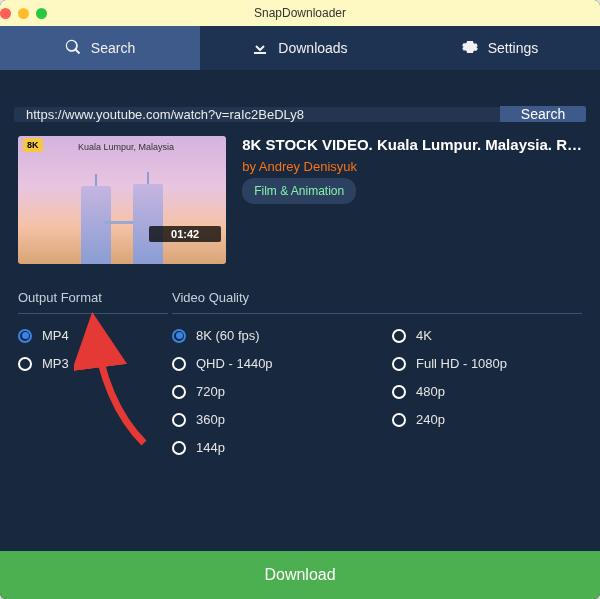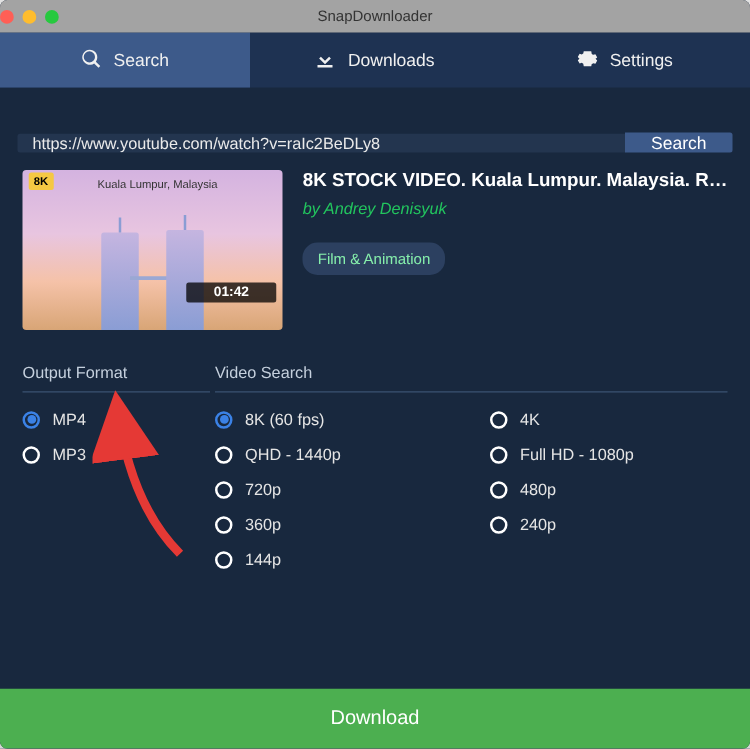--- a/index.html
+++ b/index.html
@@ -1,18 +1,18 @@
 <!DOCTYPE html>
 <html><head>
 <meta charset="utf-8">
 <style>
 * { box-sizing: border-box; margin: 0; padding: 0; }
 body { font-family: -apple-system, BlinkMacSystemFont, 'Segoe UI', sans-serif; background: #f0f0f0; display: flex; align-items: flex-start; justify-content: center; }
 .window { width: 600px; height: 599px; background: #18283e; border-radius: 6px; overflow: hidden; box-shadow: 0 4px 20px rgba(0,0,0,0.3); display: flex; flex-direction: column; }
-.titlebar { height: 26px; background: #a3a3a3; display: flex; align-items: center; padding: 0 0; position: relative; }
+.titlebar { height: 26px; background: #fef9c3; display: flex; align-items: center; padding: 0 0; position: relative; }
 .traffic-lights { display: flex; gap: 7px; }
 .light { width: 11px; height: 11px; border-radius: 50%; }
 .light.red { background: #ff5f56; }
 .light.yellow { background: #ffbd2e; }
 .light.green { background: #27c93f; }
 .titlebar-title { position: absolute; left: 0; right: 0; text-align: center; font-size: 12px; color: #333; pointer-events: none; }
 .tabs { display: flex; background: #1e3252; height: 44px; }
 .tab { flex: 1; display: flex; align-items: center; justify-content: center; gap: 10px; color: #f0f0f0; font-size: 14px; cursor: pointer; }
 .tab.active { background: #3d5a8a; }
 .tab svg { width: 16px; height: 16px; fill: #f0f0f0; }
@@ -25,21 +25,21 @@
 .thumb-caption { position: absolute; top: 6px; left: 60px; font-size: 9px; color: #333; }
 .towers { position: absolute; bottom: 0; left: 0; right: 0; height: 90px; display: flex; align-items: flex-end; justify-content: center; gap: 22px; }
 .tower { width: 30px; background: linear-gradient(to top, #8a9dd4, #c5b5e0); border-radius: 2px 2px 0 0; position: relative; }
 .tower::before { content: ''; position: absolute; top: -12px; left: 50%; transform: translateX(-50%); width: 2px; height: 12px; background: #8a9dd4; }
 .tower.left { height: 78px; }
 .tower.right { height: 80px; }
 .bridge { position: absolute; bottom: 40px; left: 50%; transform: translateX(-50%); width: 36px; height: 3px; background: #9aa8d4; }
 .duration { position: absolute; bottom: 22px; right: 5px; background: rgba(0,0,0,0.75); color: #fff; font-size: 11px; font-weight: bold; padding: 2px 22px; border-radius: 2px; }
 .video-meta { flex: 1; color: #fff; }
 .vtitle { font-size: 15px; font-weight: 600; margin-bottom: 6px; white-space: nowrap; overflow: hidden; text-overflow: ellipsis; text-align: right; }
-.vauthor { font-size: 13px; color: #22c55e; margin-bottom: 20px; font-style: italic; }
+.vauthor { font-size: 13px; color: #f97316; margin-bottom: 4px; }
 .vcat { display: inline-block; background: #2c4060; color: #86efac; font-size: 12px; padding: 6px 12px; border-radius: 12px; cursor: pointer; }
 .options { display: flex; gap: 4px; padding: 14px 18px 0 18px; position: relative; }
 .opt-col.format { width: 150px; }
 .opt-col.quality { flex: 1; }
 .opt-header { color: #c5d0dd; font-size: 13px; padding-bottom: 8px; border-bottom: 1px solid #3a5272; margin-bottom: 14px; }
 .radio-list { display: flex; flex-direction: column; gap: 13px; }
 .quality-grid { display: flex; gap: 30px; }
 .quality-col { flex: 1; display: flex; flex-direction: column; gap: 13px; }
 .radio { display: flex; align-items: center; gap: 10px; color: #e5e5e5; font-size: 13px; cursor: pointer; }
 .radio-circle { width: 14px; height: 14px; border: 2px solid #fff; border-radius: 50%; display: flex; align-items: center; justify-content: center; flex-shrink: 0; }
@@ -120,21 +120,21 @@
             <span class="radio-circle"></span>
             <span>MP4</span>
           </div>
           <div class="radio">
             <span class="radio-circle"></span>
             <span>MP3</span>
           </div>
         </div>
     </div>
     <div class="opt-col quality">
-      <div class="opt-header">Video Search</div>
+      <div class="opt-header">Video Quality</div>
       <div class="quality-grid">
         <div class="quality-col" id="quality-col1">
             <div class="radio selected">
               <span class="radio-circle"></span>
               <span>8K (60 fps)</span>
             </div>
             <div class="radio">
               <span class="radio-circle"></span>
               <span>QHD - 1440p</span>
             </div>

